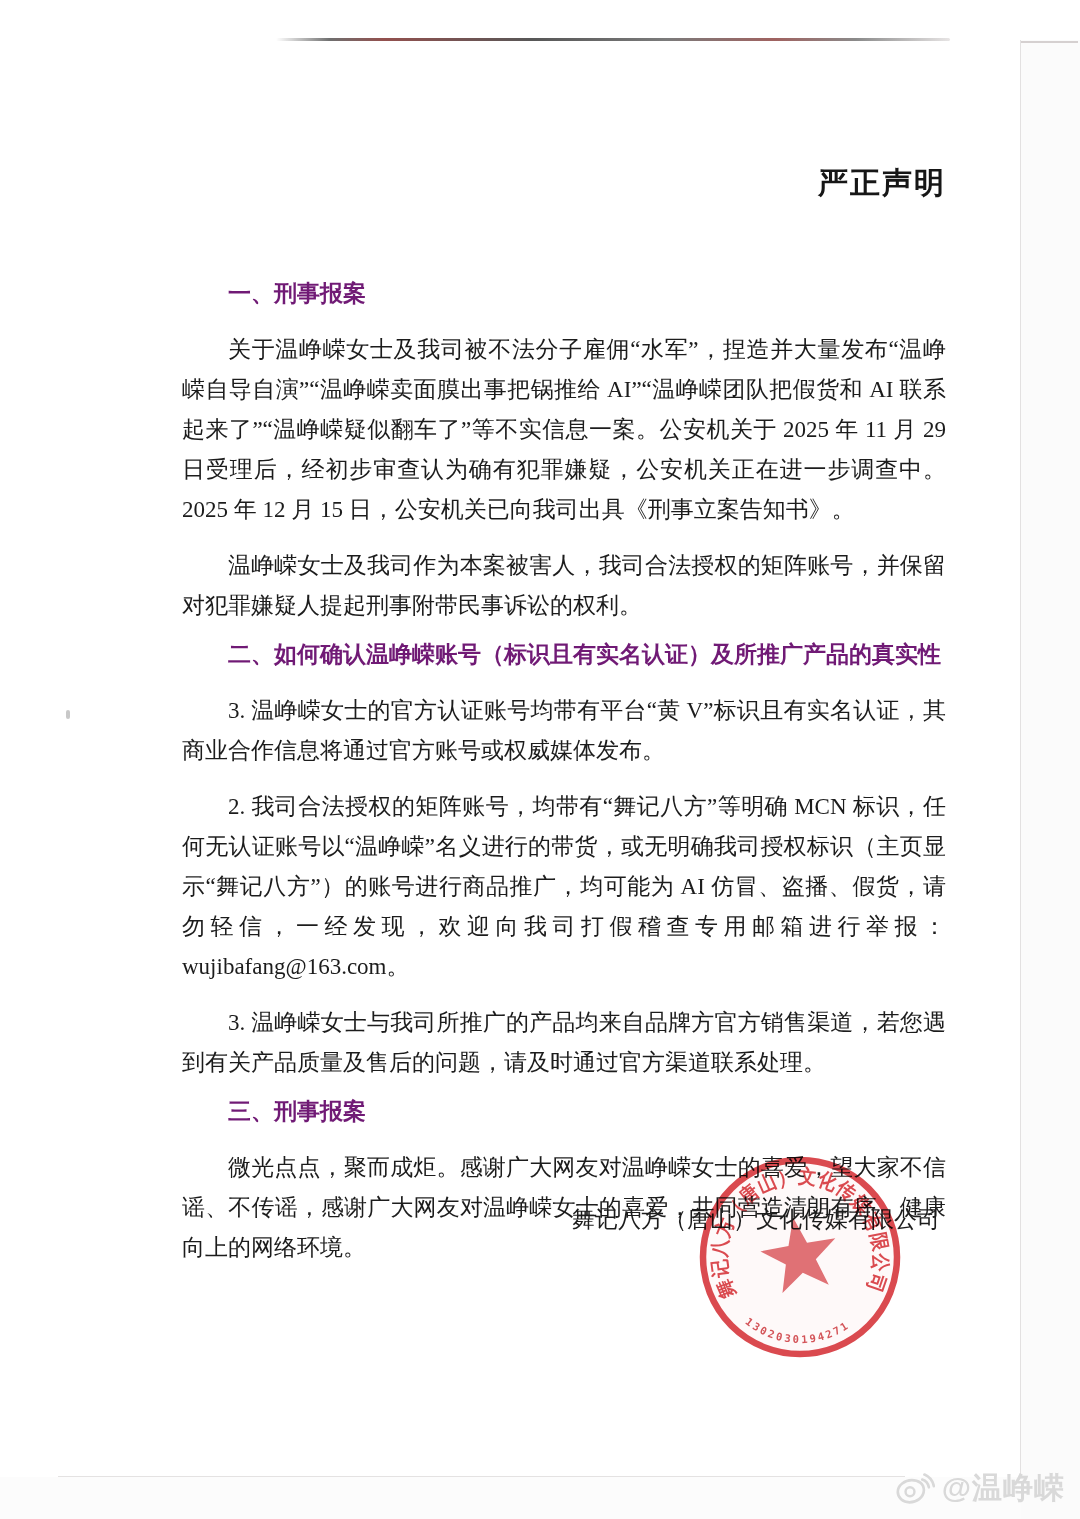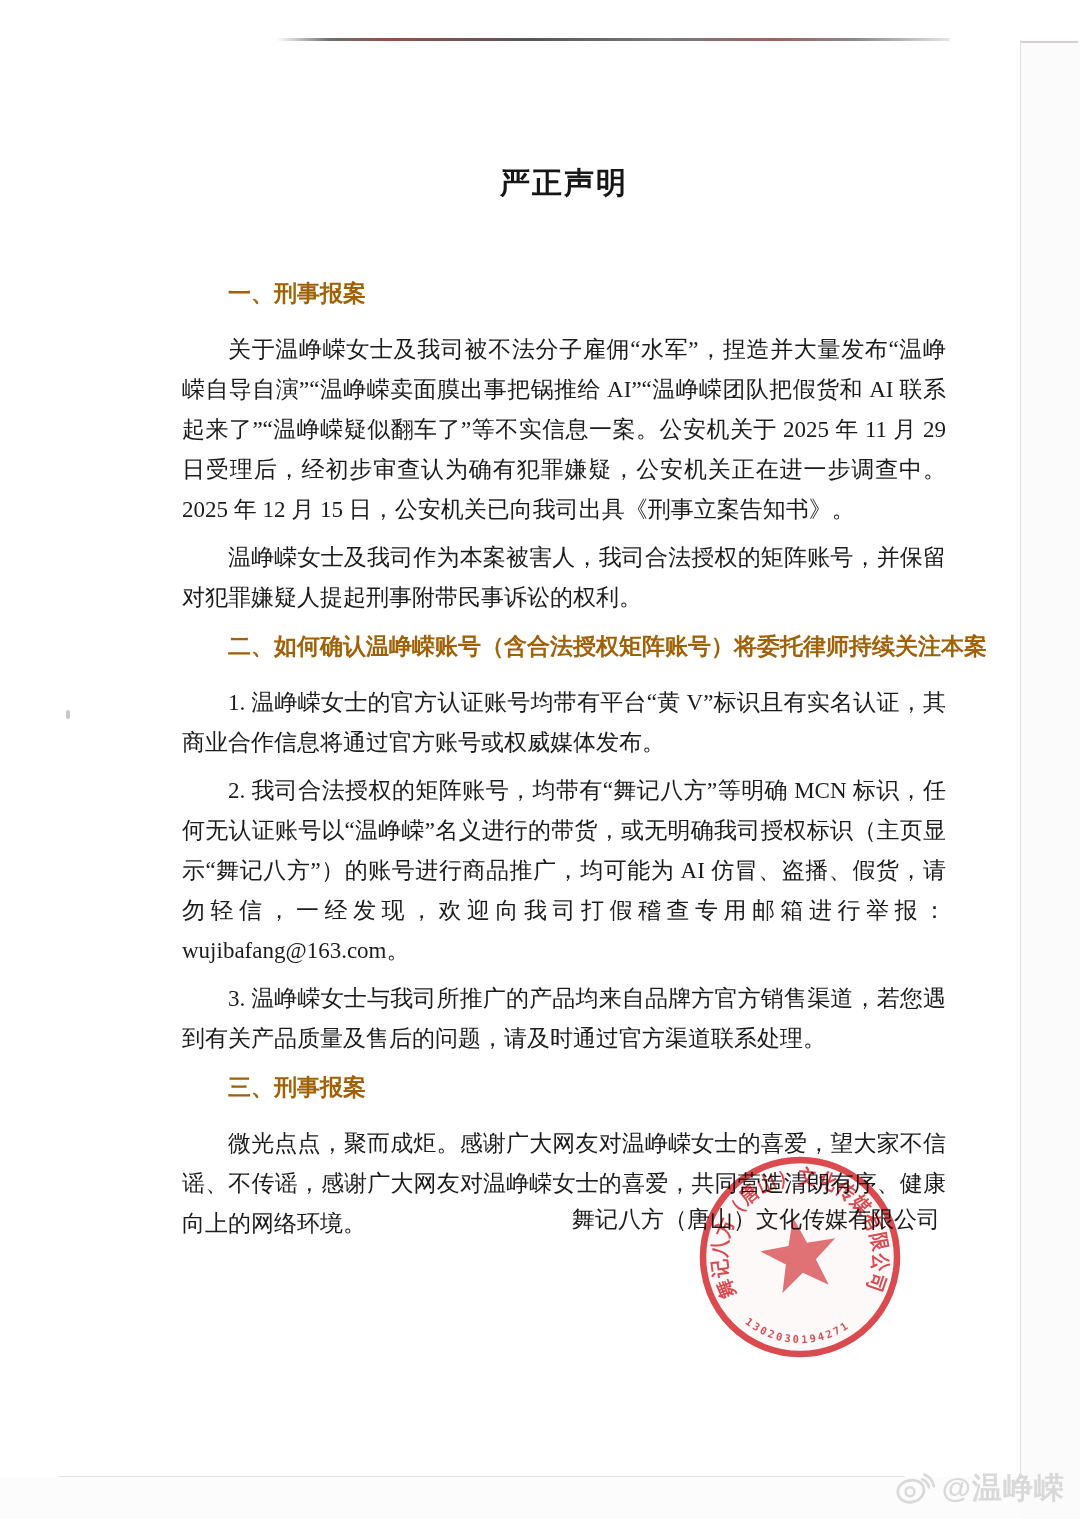--- a/index.html
+++ b/index.html
@@ -37,28 +37,28 @@
     background:#9a9a9a;opacity:.55;
   }
   
   .content{
     position:absolute;left:182px;top:0;width:764px;
     font-size:23px;line-height:40px;text-align:justify;
   }
   .doc-title{
     margin:162px 0 70px 0;
     font-size:30px;line-height:42px;font-weight:bold;letter-spacing:2px;
-    text-align:center;color:#161616;
+    text-align:right;color:#161616;
   }
   .sec-heading{
     margin:9px 0 16px 0;
-    font-weight:bold;text-indent:2em;white-space:nowrap;color:#a16207;
+    font-weight:bold;text-indent:2em;white-space:nowrap;color:#701a75;
     line-height:40px;
   }
-  .para{margin:8px 0 5px 0;text-indent:2em;}
+  .para{margin:16px 0 5px 0;text-indent:2em;}
   
   .signature{
     position:absolute;right:140px;top:1196px;text-align:right;line-height:47px;
     font-size:23px;color:#1c1c1c;
   }
   .signature .date{font-size:22px;letter-spacing:1px;}
   
   .stamp{
     position:absolute;left:690px;top:1147px;width:220px;height:220px;
     mix-blend-mode:multiply;opacity:.9;
@@ -92,22 +92,22 @@
   <div class="paper-edge-bottom"></div>
   <div class="scan-speck"></div>
 
   <div class="content">
     <div class="doc-title">严正声明</div>
 
     <div class="sec-heading">一、刑事报案</div>
     <p class="para">关于温峥嵘女士及我司被不法分子雇佣“水军”，捏造并大量发布“温峥嵘自导自演”“温峥嵘卖面膜出事把锅推给 AI”“温峥嵘团队把假货和 AI 联系起来了”“温峥嵘疑似翻车了”等不实信息一案。公安机关于 2025 年 11 月 29 日受理后，经初步审查认为确有犯罪嫌疑，公安机关正在进一步调查中。2025 年 12 月 15 日，公安机关已向我司出具《刑事立案告知书》。</p>
     <p class="para">温峥嵘女士及我司作为本案被害人，我司合法授权的矩阵账号，并保留对犯罪嫌疑人提起刑事附带民事诉讼的权利。</p>
 
-    <div class="sec-heading">二、如何确认温峥嵘账号（含合法授权矩阵账号）将委托律师持续关注本案</div>
-    <p class="para">1. 温峥嵘女士的官方认证账号均带有平台“黄 V”标识且有实名认证，其商业合作信息将通过官方账号或权威媒体发布。</p>
+    <div class="sec-heading">二、如何确认温峥嵘账号（标识且有实名认证）及所推广产品的真实性</div>
+    <p class="para">3. 温峥嵘女士的官方认证账号均带有平台“黄 V”标识且有实名认证，其商业合作信息将通过官方账号或权威媒体发布。</p>
     <p class="para">2. 我司合法授权的矩阵账号，均带有“舞记八方”等明确 MCN 标识，任何无认证账号以“温峥嵘”名义进行的带货，或无明确我司授权标识（主页显示“舞记八方”）的账号进行商品推广，均可能为 AI 仿冒、盗播、假货，请勿轻信，一经发现，欢迎向我司打假稽查专用邮箱进行举报：wujibafang@163.com。</p>
     <p class="para">3. 温峥嵘女士与我司所推广的产品均来自品牌方官方销售渠道，若您遇到有关产品质量及售后的问题，请及时通过官方渠道联系处理。</p>
 
     <div class="sec-heading">三、刑事报案</div>
     <p class="para">微光点点，聚而成炬。感谢广大网友对温峥嵘女士的喜爱，望大家不信谣、不传谣，感谢广大网友对温峥嵘女士的喜爱，共同营造清朗有序、健康向上的网络环境。</p>
   </div>
 
   <div class="signature">
     <div class="company">舞记八方（唐山）文化传媒有限公司</div>
   </div>

